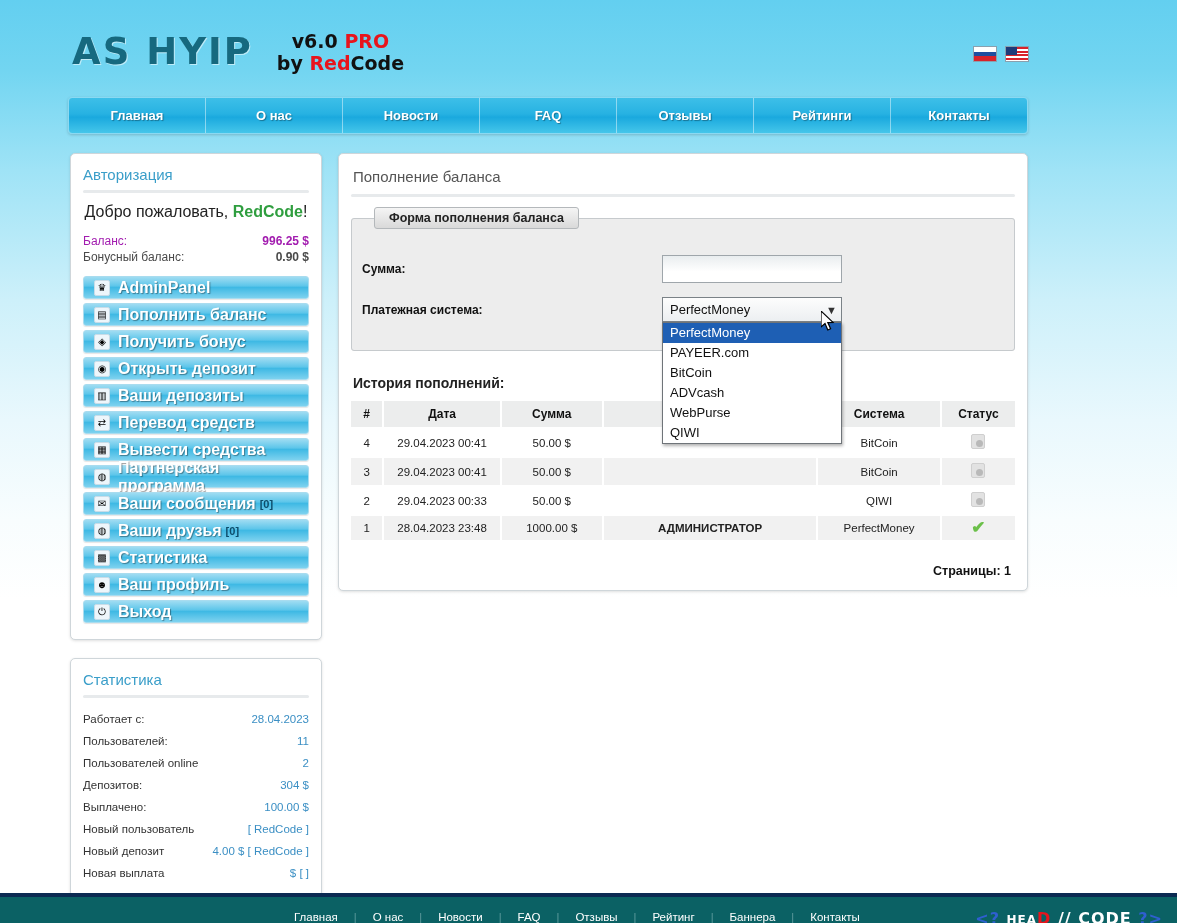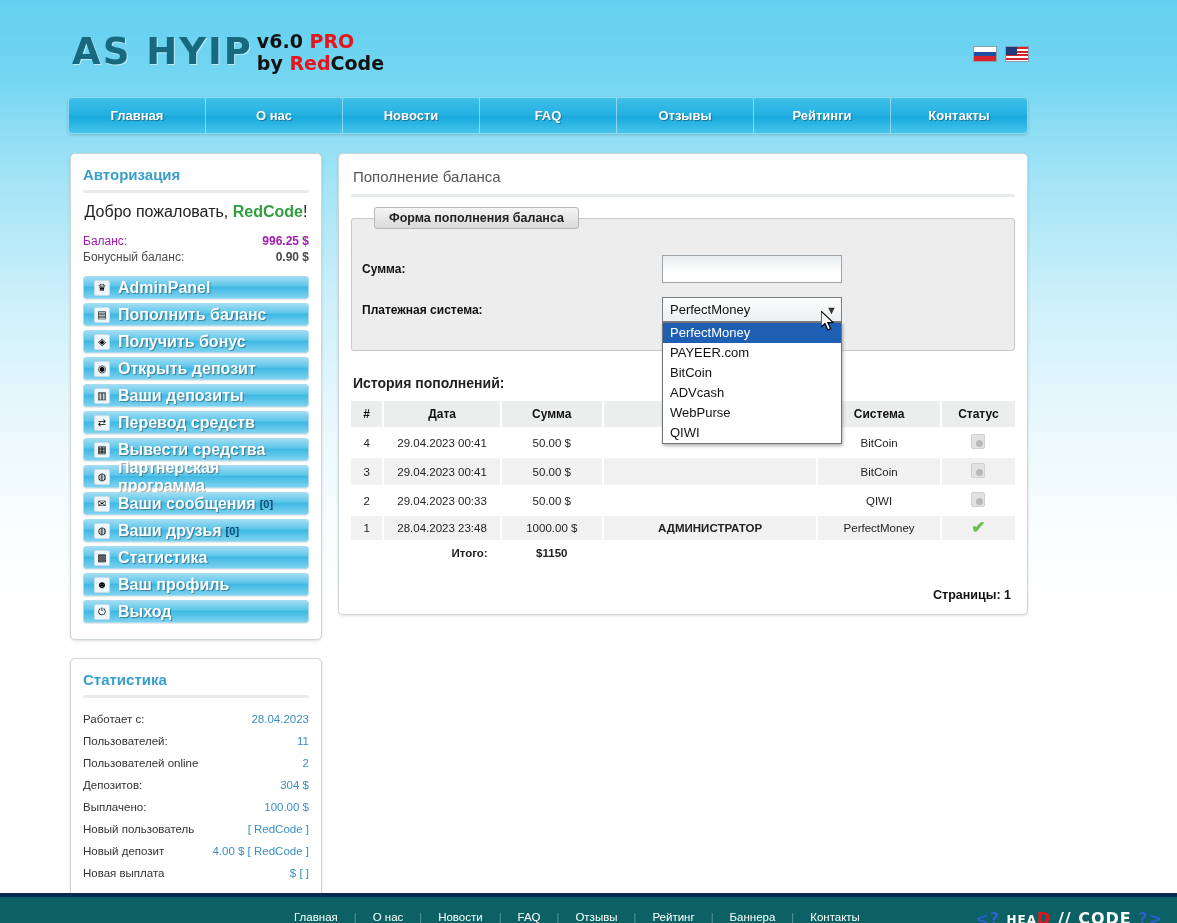--- a/index.html
+++ b/index.html
@@ -20,21 +20,21 @@
 
   
   #header { position:absolute; left:0; top:0; width:1177px; height:80px; }
   #logo { position:absolute; left:72px; top:8px; height:60px; display:flex; align-items:center; }
   .logo-main {
     font-family:"DejaVu Sans", sans-serif;
     font-weight:bold; font-size:37px; color:#16697f;
     letter-spacing:2px;
     text-shadow:1px 1px 0 rgba(255,255,255,.55);
   }
-  .logo-right { margin-left:4px; line-height:1.0; padding-top:2px;}
+  .logo-right { margin-left:24px; line-height:1.0; padding-top:2px;text-align:center;}
   .logo-l1 { font-family:"DejaVu Sans", sans-serif; font-weight:bold; font-size:19px; color:#111; letter-spacing:0px; }
   .logo-l1 .pro { color:#e8141c; }
   .logo-l2 { font-family:"DejaVu Sans", sans-serif; font-weight:bold; font-size:19px; color:#111; margin-top:3px;}
   .logo-l2 .red { color:#e8141c; }
   #flags { position:absolute; right:148px; top:33px; display:flex; gap:8px; }
   .flag { width:24px; height:16px; border:1px solid #8aa0ae; display:block; position:relative; overflow:hidden; }
   .flag-ru { background:linear-gradient(to bottom,#ffffff 0 33.3%,#1e4ea0 33.3% 66.6%,#d8222a 66.6% 100%); }
   .flag-us { background:repeating-linear-gradient(to bottom,#d8222a 0 1.9px,#ffffff 1.9px 3.6px); }
   .flag-us::before { content:""; position:absolute; left:0; top:0; width:11px; height:8px; background:#1e3a78; }
 
@@ -61,21 +61,21 @@
   #right { position:absolute; left:338px; top:140px; width:690px; }
 
   .panel {
     background:#ffffff;
     border:1px solid #cfd6da;
     border-radius:5px;
     box-shadow:0 1px 3px rgba(0,0,0,.13);
     padding:10px 12px 12px 12px;
   }
   .panel-title {
-    color:#3a9ec9; font-size:15px; font-weight:bold;
+    color:#3a9ec9; font-size:15px; font-weight:normal;
     padding:2px 0 7px 0;
   }
   .panel-rule { height:3px; background:#e7eaec; border-radius:2px; margin-bottom:10px; }
 
   
   .welcome { text-align:center; font-size:16px; color:#222; margin:6px 0 12px 0; }
   .welcome b { color:#2f9e3f; }
   .bal-row { display:flex; justify-content:space-between; font-size:12px; color:#a21caf; padding:1px 0; }
   .bal-row .v { font-weight:bold; }
   .bal-row.dim { color:#4a4a4a; }
@@ -418,28 +418,20 @@
             <td><span class="ic-pending"></span></td>
           </tr>
           <tr class="alt">
             <td>1</td>
             <td>28.04.2023 23:48</td>
             <td>1000.00 $</td>
             <td class="bold">АДМИНИСТРАТОР</td>
             <td>PerfectMoney</td>
             <td><span class="ic-ok">✔</span></td>
           </tr>
-          <tr class="total-row">
-            <td></td>
-            <td style="text-align:right;padding-right:12px;">Итого:</td>
-            <td>$1150</td>
-            <td></td>
-            <td></td>
-            <td></td>
-          </tr>
         </tbody>
       </table>
 
       <div class="pages">Страницы: 1</div>
     </div>
   </div>
 
   <div id="footer">
     <div id="flinks">
       <a>Главная</a>

